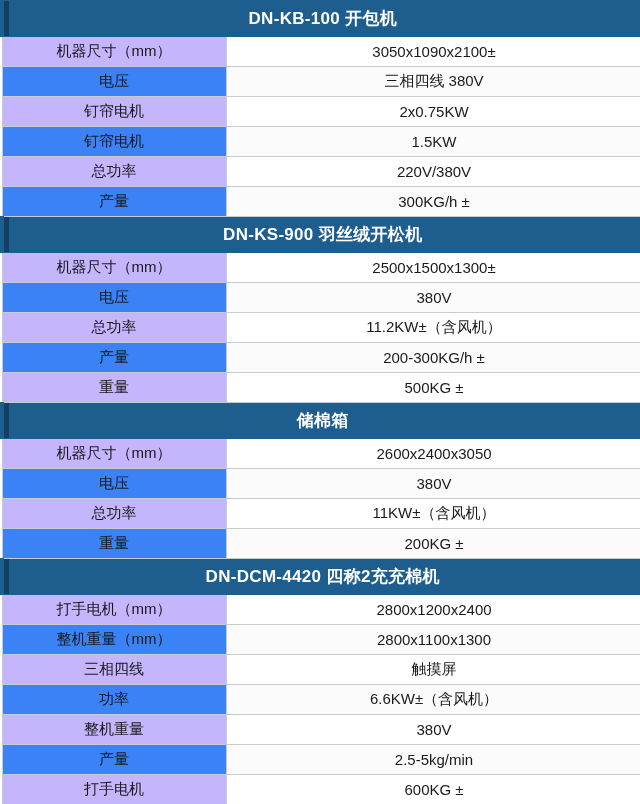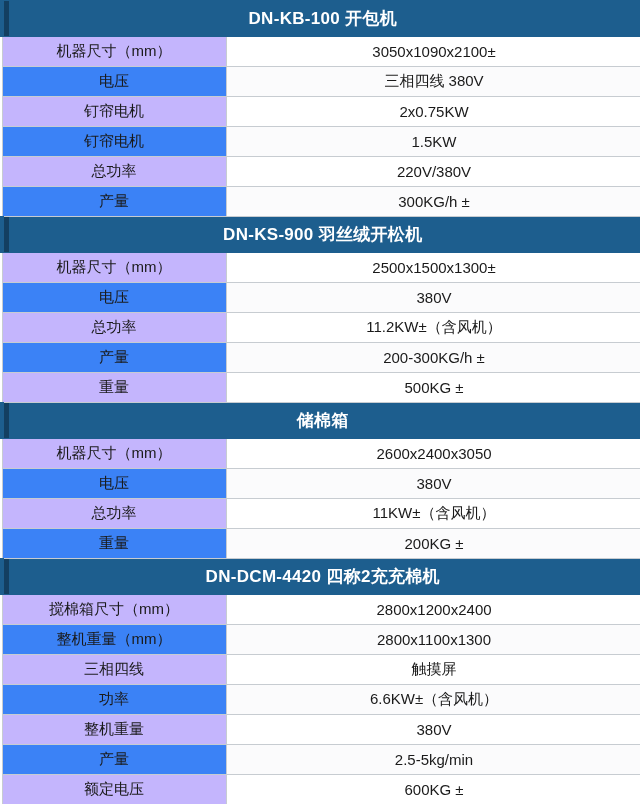--- a/index.html
+++ b/index.html
@@ -142,21 +142,21 @@
         <td class="value">11KW±（含风机）</td>
       </tr>
       <tr class="data-row alt">
         <td class="label">重量</td>
         <td class="value">200KG ±</td>
       </tr>
       <tr class="section-row">
         <td colspan="2"><span class="bar-accent"></span>DN-DCM-4420 四称2充充棉机</td>
       </tr>
       <tr class="data-row">
-        <td class="label">搅棉箱尺寸（mm）</td>
+        <td class="label">打手电机（mm）</td>
         <td class="value">2800x1200x2400</td>
       </tr>
       <tr class="data-row alt">
         <td class="label">整机重量（mm）</td>
         <td class="value">2800x1100x1300</td>
       </tr>
       <tr class="data-row">
         <td class="label">三相四线</td>
         <td class="value">触摸屏</td>
       </tr>
@@ -166,17 +166,17 @@
       </tr>
       <tr class="data-row">
         <td class="label">整机重量</td>
         <td class="value">380V</td>
       </tr>
       <tr class="data-row alt">
         <td class="label">产量</td>
         <td class="value">2.5-5kg/min</td>
       </tr>
       <tr class="data-row">
-        <td class="label">额定电压</td>
+        <td class="label">打手电机</td>
         <td class="value">600KG ±</td>
       </tr>
     </tbody>
 </table>
 
 </body></html>

